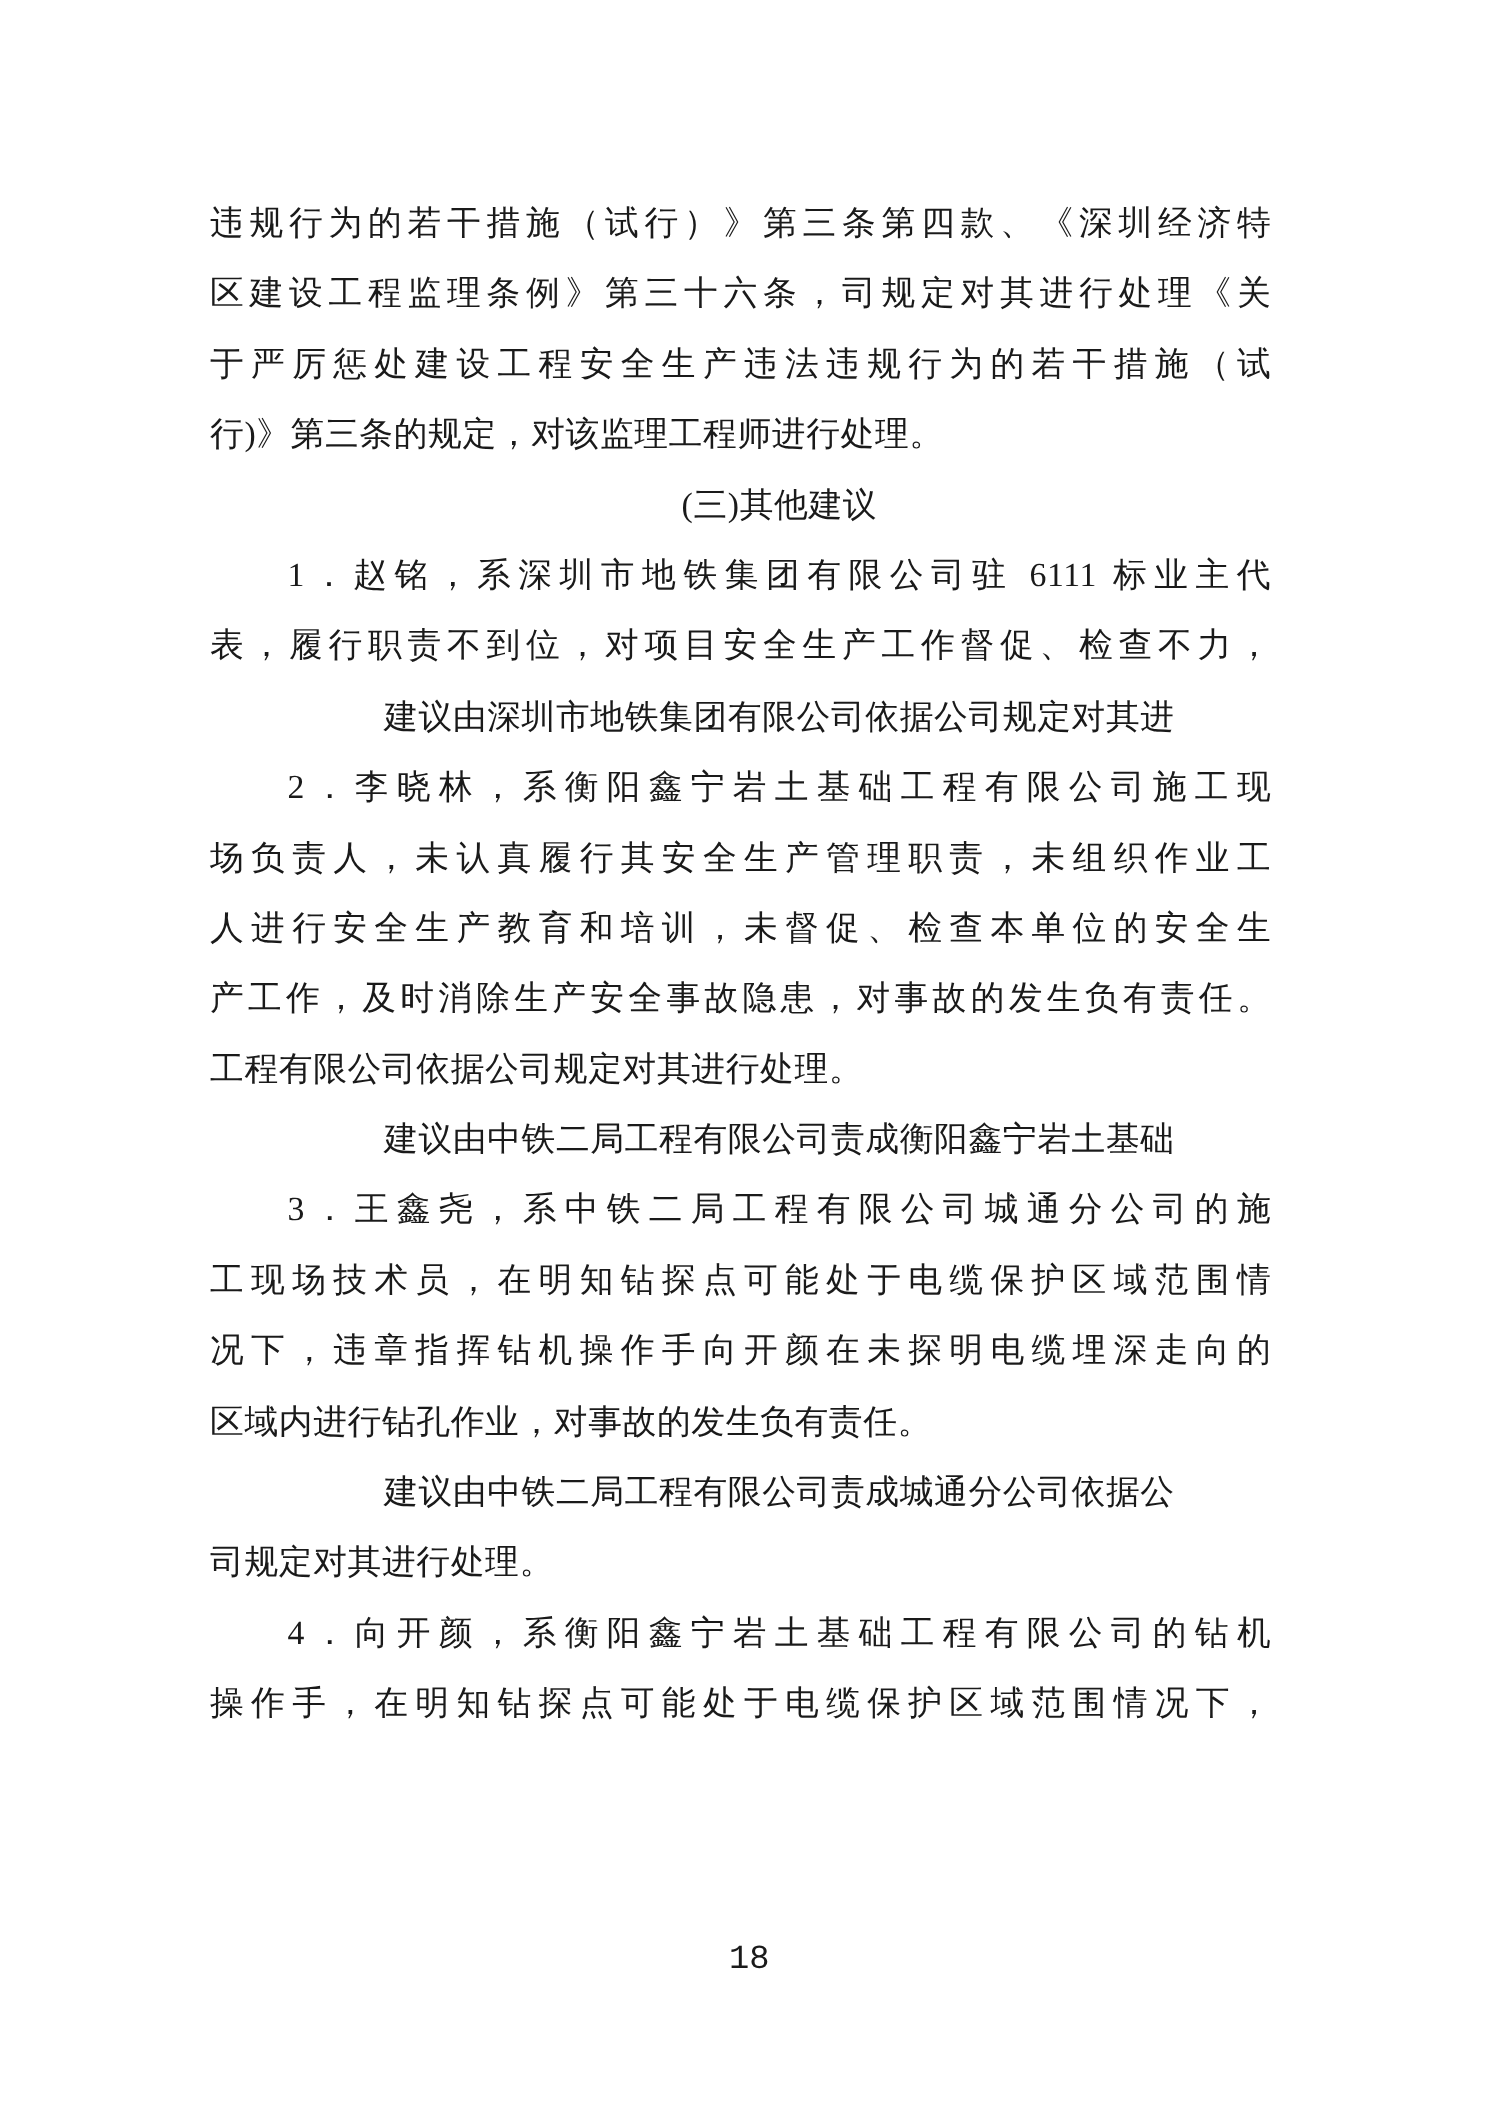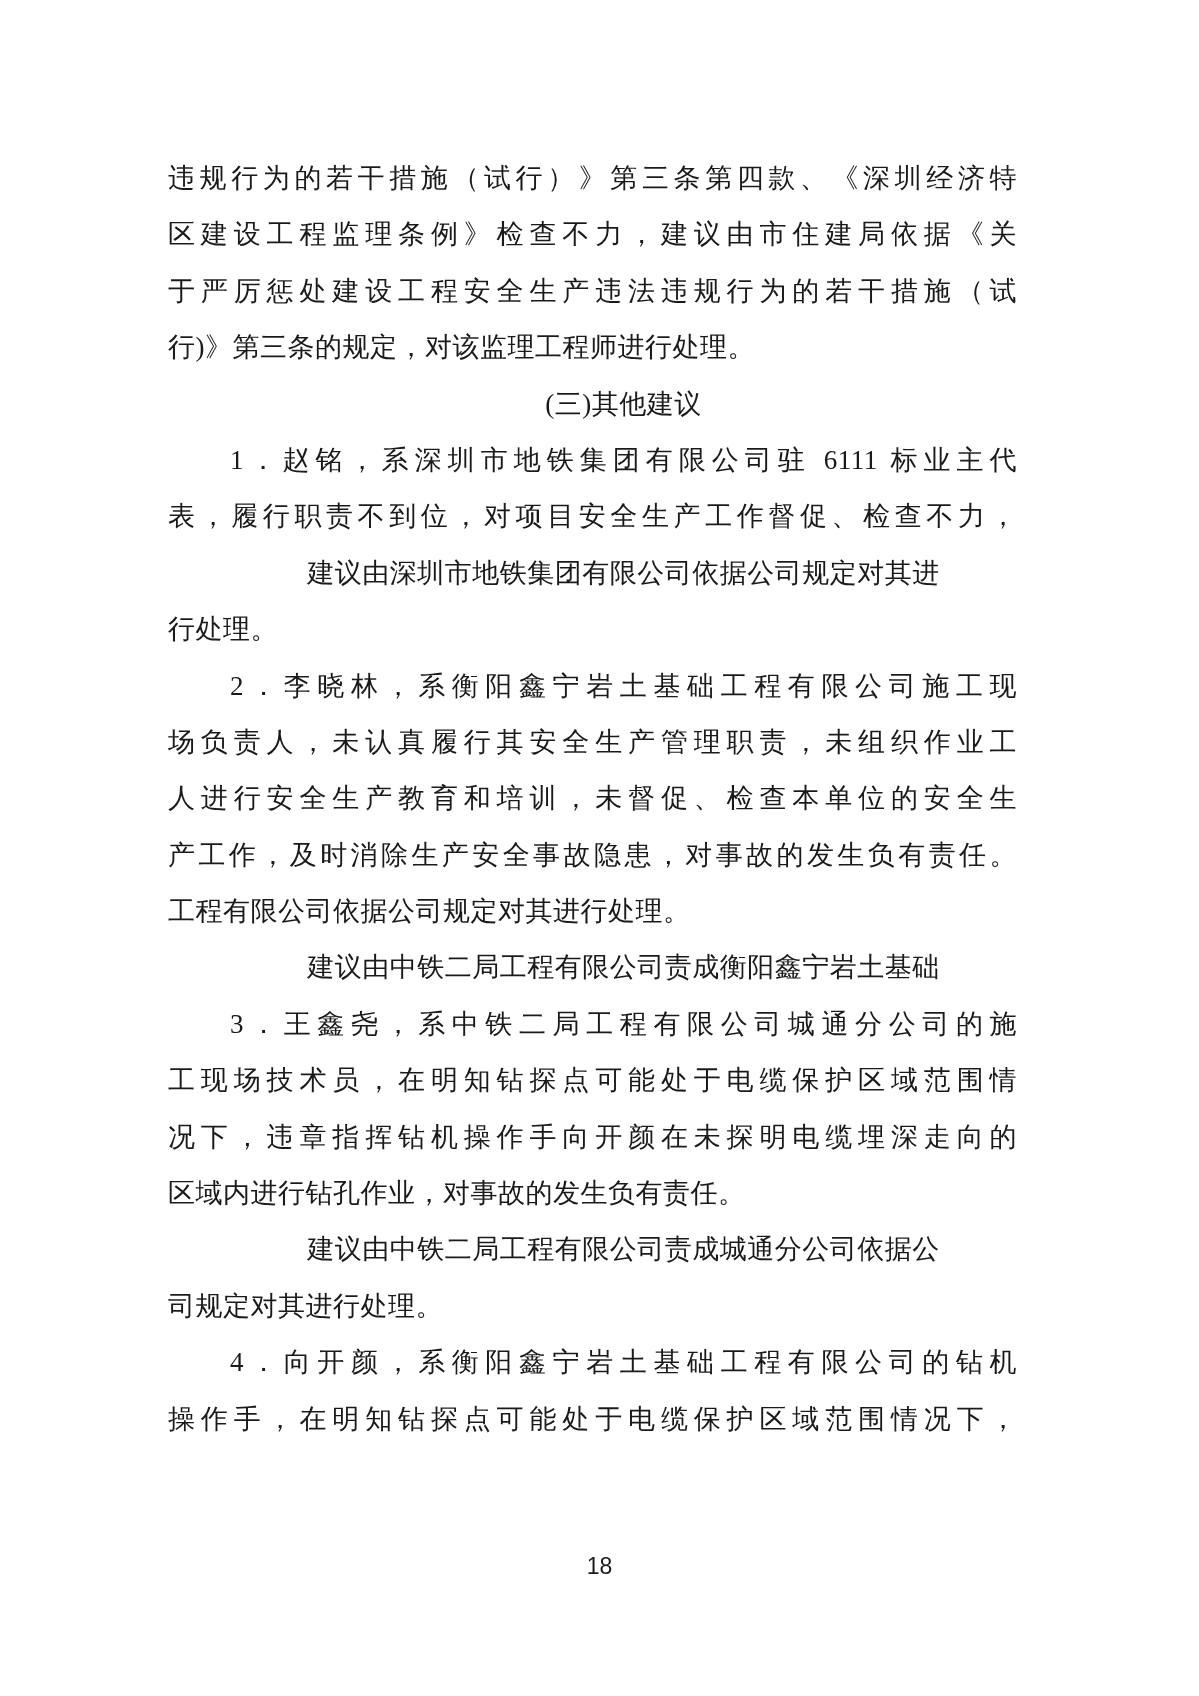--- a/index.html
+++ b/index.html
@@ -43,39 +43,38 @@
   .line.indent {
     padding-left: 62px;
     text-align: center;
   }
   .page-number {
     position: absolute;
     top: 1553px;
     left: 0;
     width: 100%;
     text-align: center;
-    font-size: 23px;
+    font-size: 27px;
     color: var(--text-color, #1a1a1a);
-    font-family: Liberation Sans, sans-serif;
+    font-family: Liberation Mono, monospace;
   }
 </style>
 </head>
 <body style="--text-color: #1a1a1a; --bg-color: #ffffff;">
 
 <div class="page">
   <div class="text-block" id="doc-body">
       <div class="line justify">违规行为的若干措施（试行）》第三条第四款、《深圳经济特</div>
-      <div class="line justify">区建设工程监理条例》检查不力，建议由市住建局依据《关</div>
+      <div class="line justify">区建设工程监理条例》第三十六条，司规定对其进行处理《关</div>
       <div class="line justify">于严厉惩处建设工程安全生产违法违规行为的若干措施（试</div>
       <div class="line">行)》第三条的规定，对该监理工程师进行处理。</div>
       <div class="line indent">(三)其他建议</div>
       <div class="line indent justify">1．赵铭，系深圳市地铁集团有限公司驻 6111 标业主代</div>
       <div class="line justify">表，履行职责不到位，对项目安全生产工作督促、检查不力，</div>
       <div class="line indent">建议由深圳市地铁集团有限公司依据公司规定对其进</div>
-      <div class="line">行处理。</div>
       <div class="line indent justify">2．李晓林，系衡阳鑫宁岩土基础工程有限公司施工现</div>
       <div class="line justify">场负责人，未认真履行其安全生产管理职责，未组织作业工</div>
       <div class="line justify">人进行安全生产教育和培训，未督促、检查本单位的安全生</div>
       <div class="line justify">产工作，及时消除生产安全事故隐患，对事故的发生负有责任。</div>
       <div class="line">工程有限公司依据公司规定对其进行处理。</div>
       <div class="line indent">建议由中铁二局工程有限公司责成衡阳鑫宁岩土基础</div>
       <div class="line indent justify">3．王鑫尧，系中铁二局工程有限公司城通分公司的施</div>
       <div class="line justify">工现场技术员，在明知钻探点可能处于电缆保护区域范围情</div>
       <div class="line justify">况下，违章指挥钻机操作手向开颜在未探明电缆埋深走向的</div>
       <div class="line">区域内进行钻孔作业，对事故的发生负有责任。</div>

